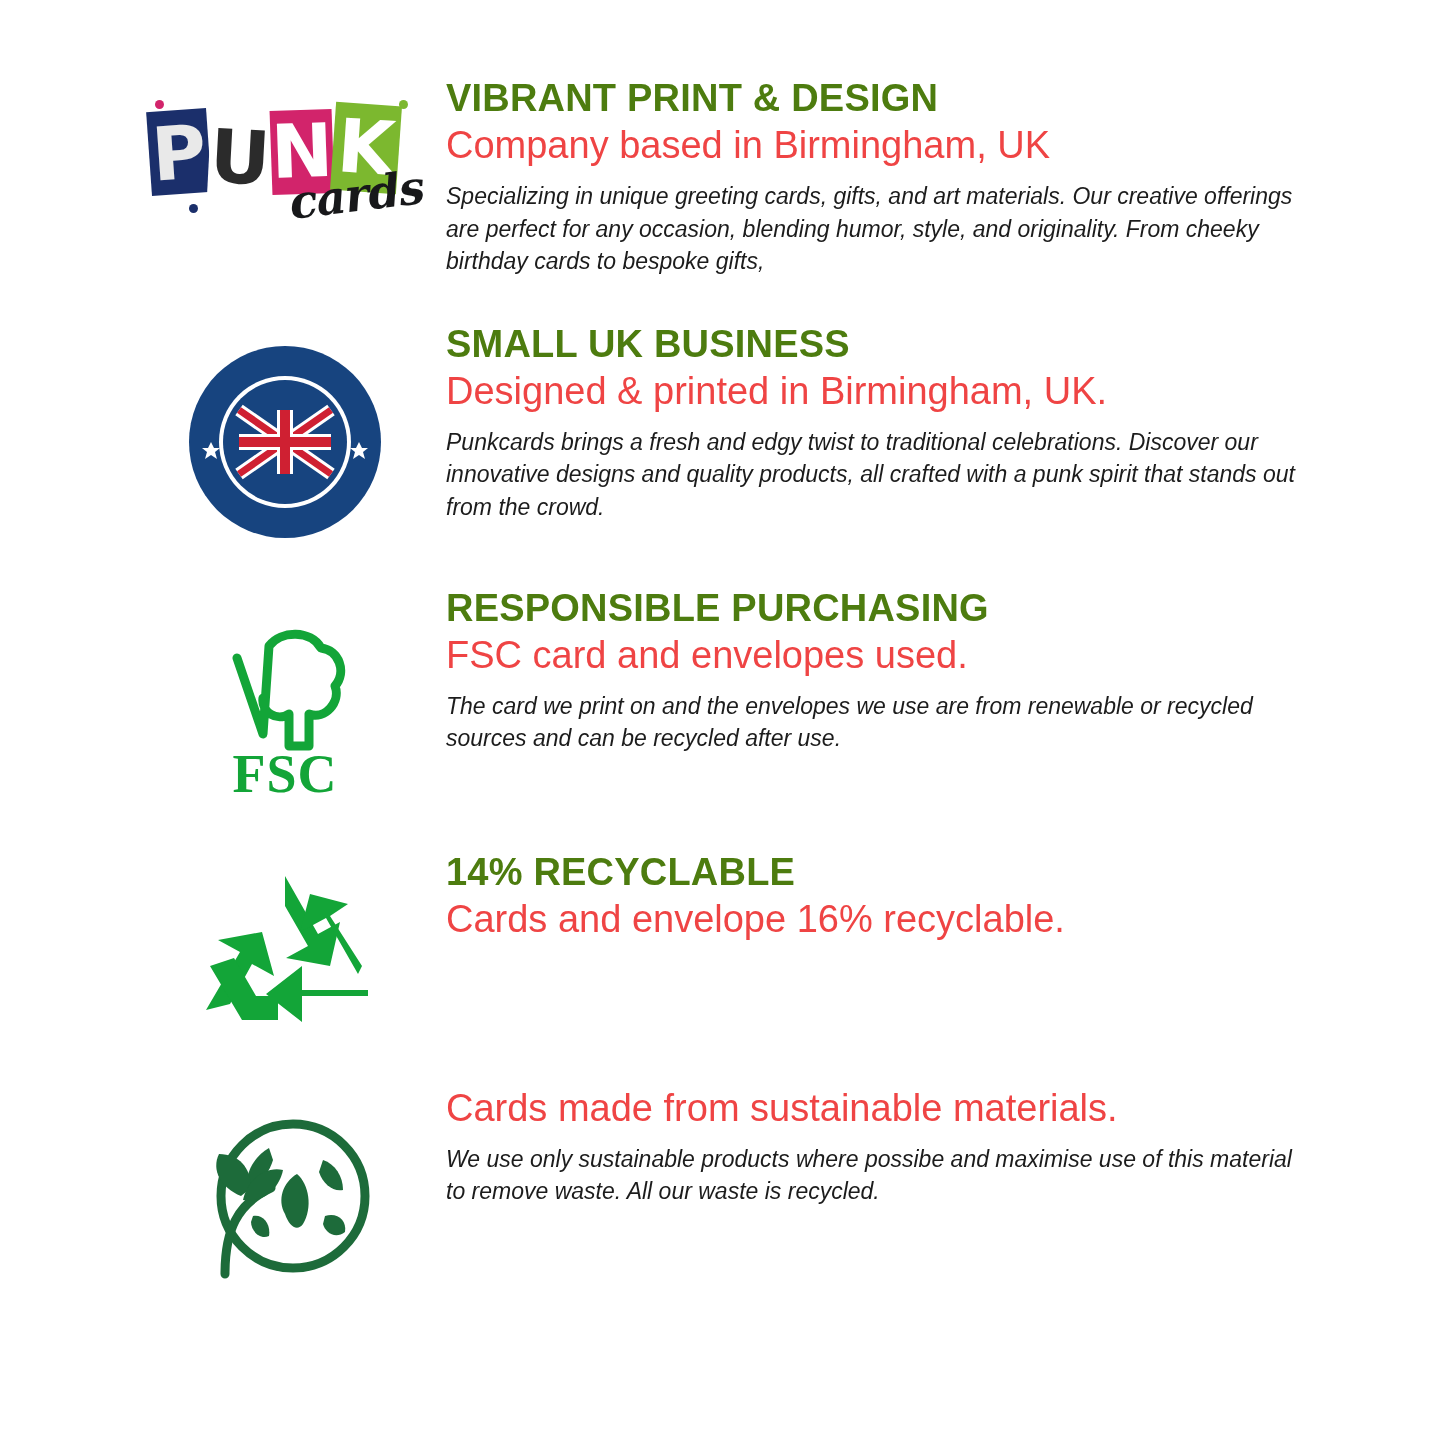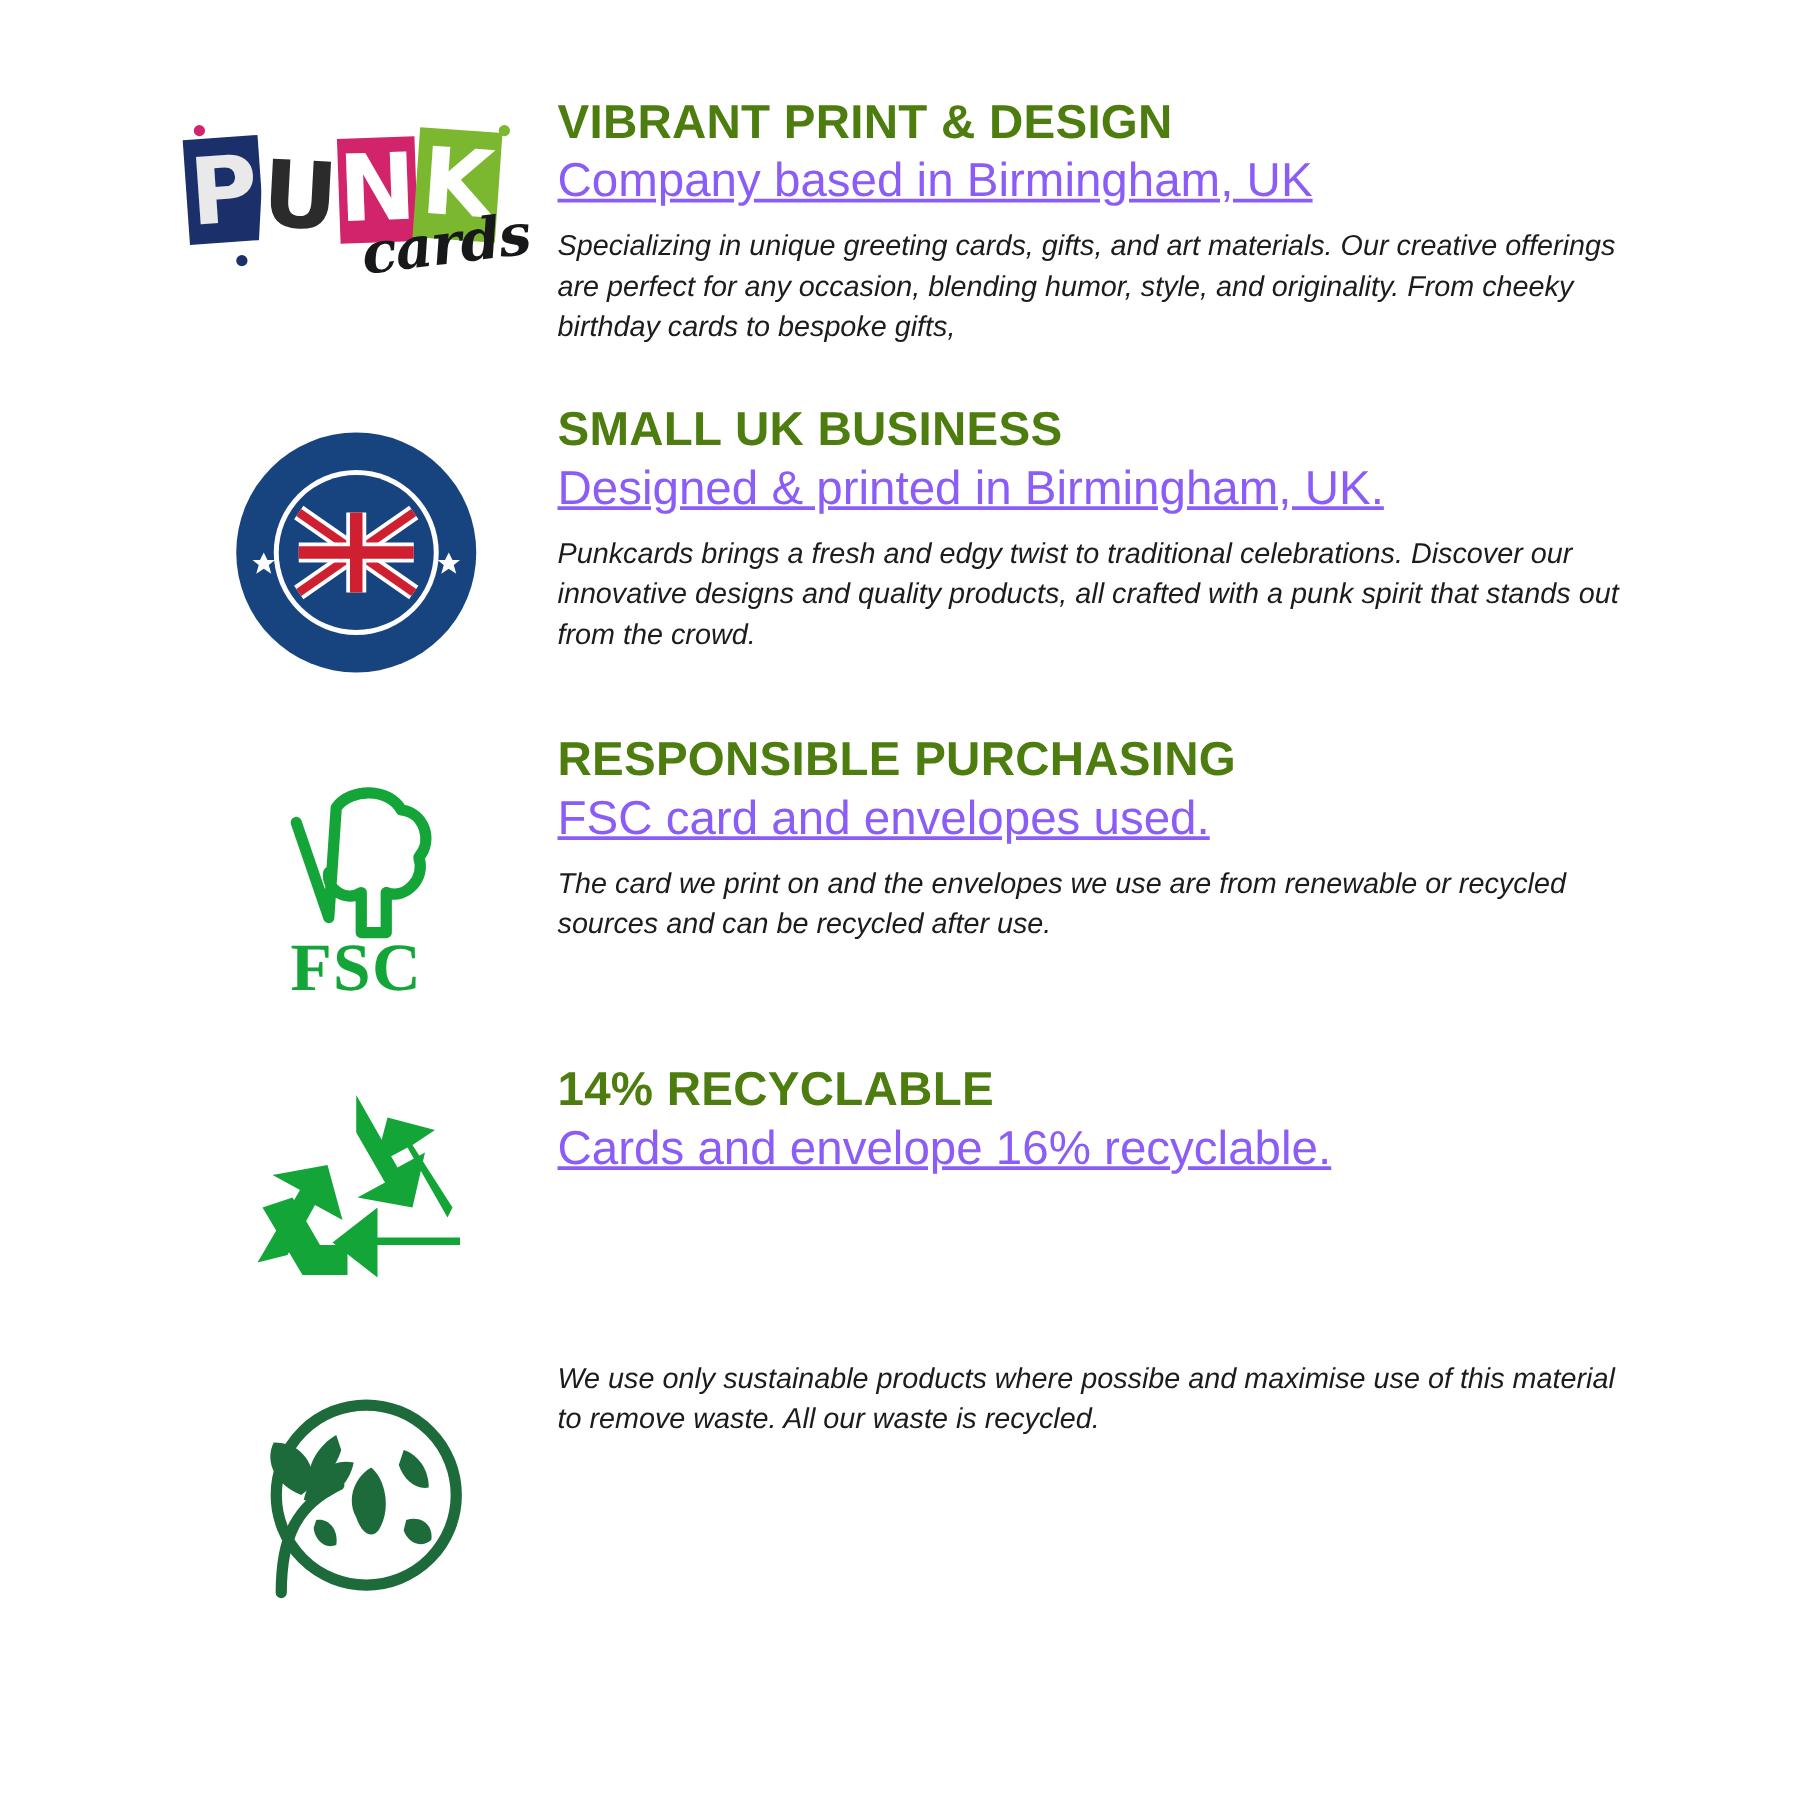--- a/index.html
+++ b/index.html
@@ -45,22 +45,21 @@
     letter-spacing: 0.2px;
     line-height: 1.08;
     margin: 0 0 4px 0;
     color: #4d7c0f;
   }
   .f-sub {
     font-size: 38px;
     font-weight: normal;
     line-height: 1.18;
     margin: 0 0 12px 0;
-    color: #8b5cf6;
-    text-decoration: underline;
+    color: #ef4444;
   }
   .f-body {
     font-size: 23px;
     line-height: 1.42;
     color: #1c1c1c;
     max-width: 860px;
     margin: 0;
     font-style: italic;
   }
 
@@ -240,17 +239,18 @@
           <path d="M138 56 C150 60 158 72 158 86 C148 88 138 80 134 68 Z"></path>
           <path d="M140 112 C152 108 162 116 160 128 C150 136 140 128 138 120 Z"></path>
           <path d="M68 112 C78 110 86 120 84 132 C74 136 66 126 66 118 Z"></path>
         </g>
         <path d="M40 170 C40 126 52 100 86 84" fill="none" stroke="#1d6b3a" stroke-width="9" stroke-linecap="round"></path>
         <path d="M56 92 C36 84 26 66 34 50 C54 50 66 64 66 84 Z" fill="#1d6b3a"></path>
         <path d="M58 96 C62 76 80 62 98 66 C94 86 76 100 58 96 Z" fill="#1d6b3a"></path>
       </svg>
     </div>
     <div class="feature-text">
+      <div class="f-sub">Cards made from sustainable materials.</div>
       <p class="f-body">We use only sustainable products where possibe and maximise use of this material to remove waste. All our waste is recycled.</p>
     </div>
   </div>
 
 </div>
 
 </body></html>

